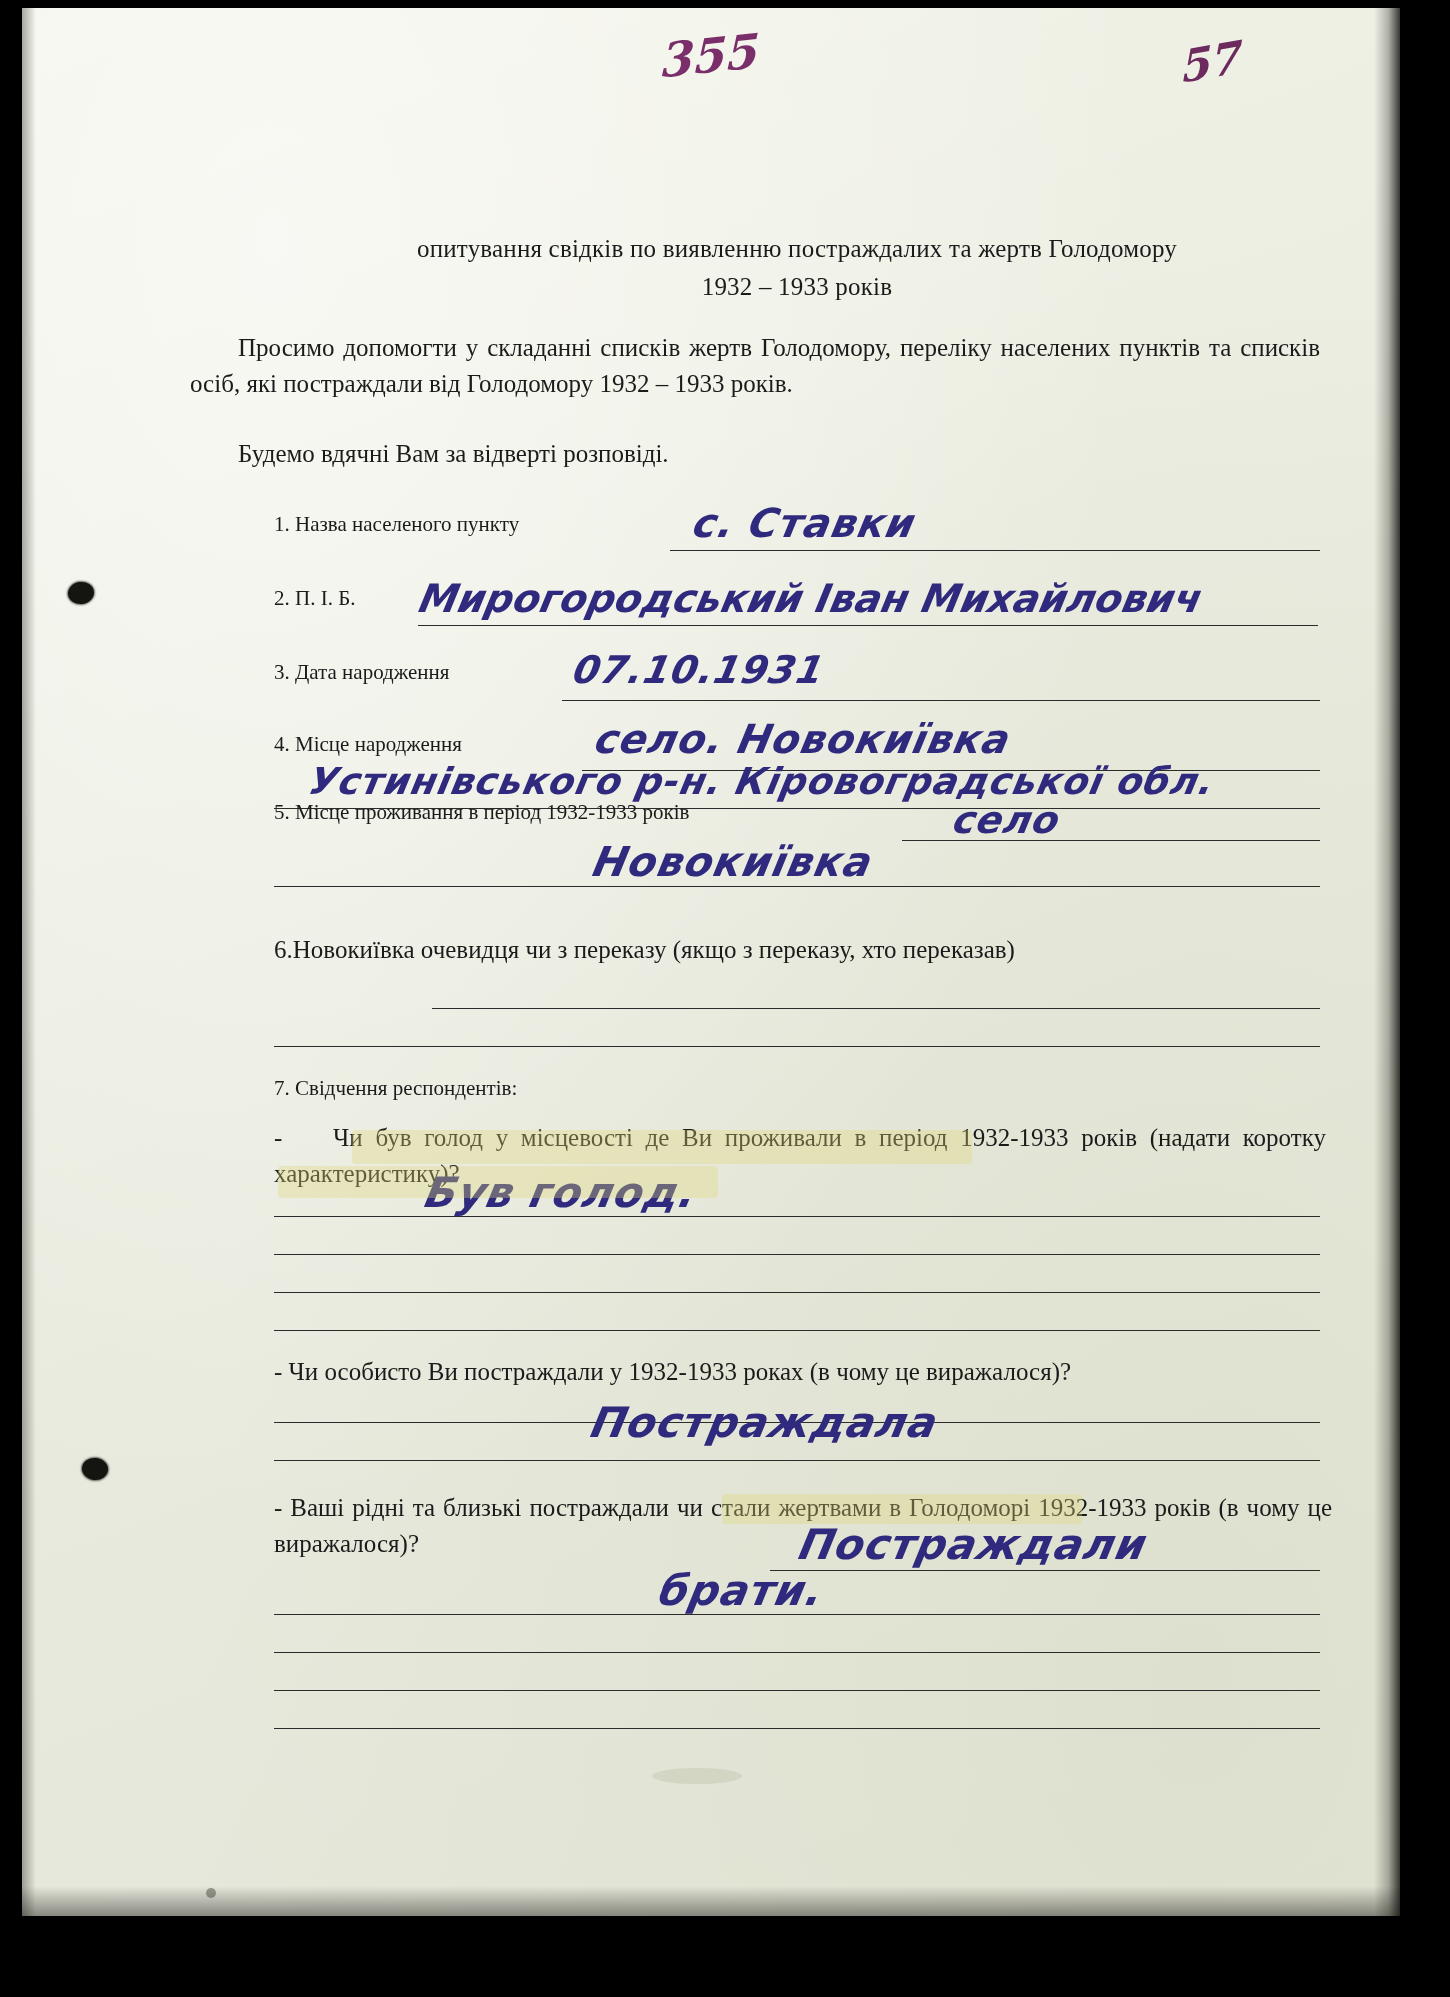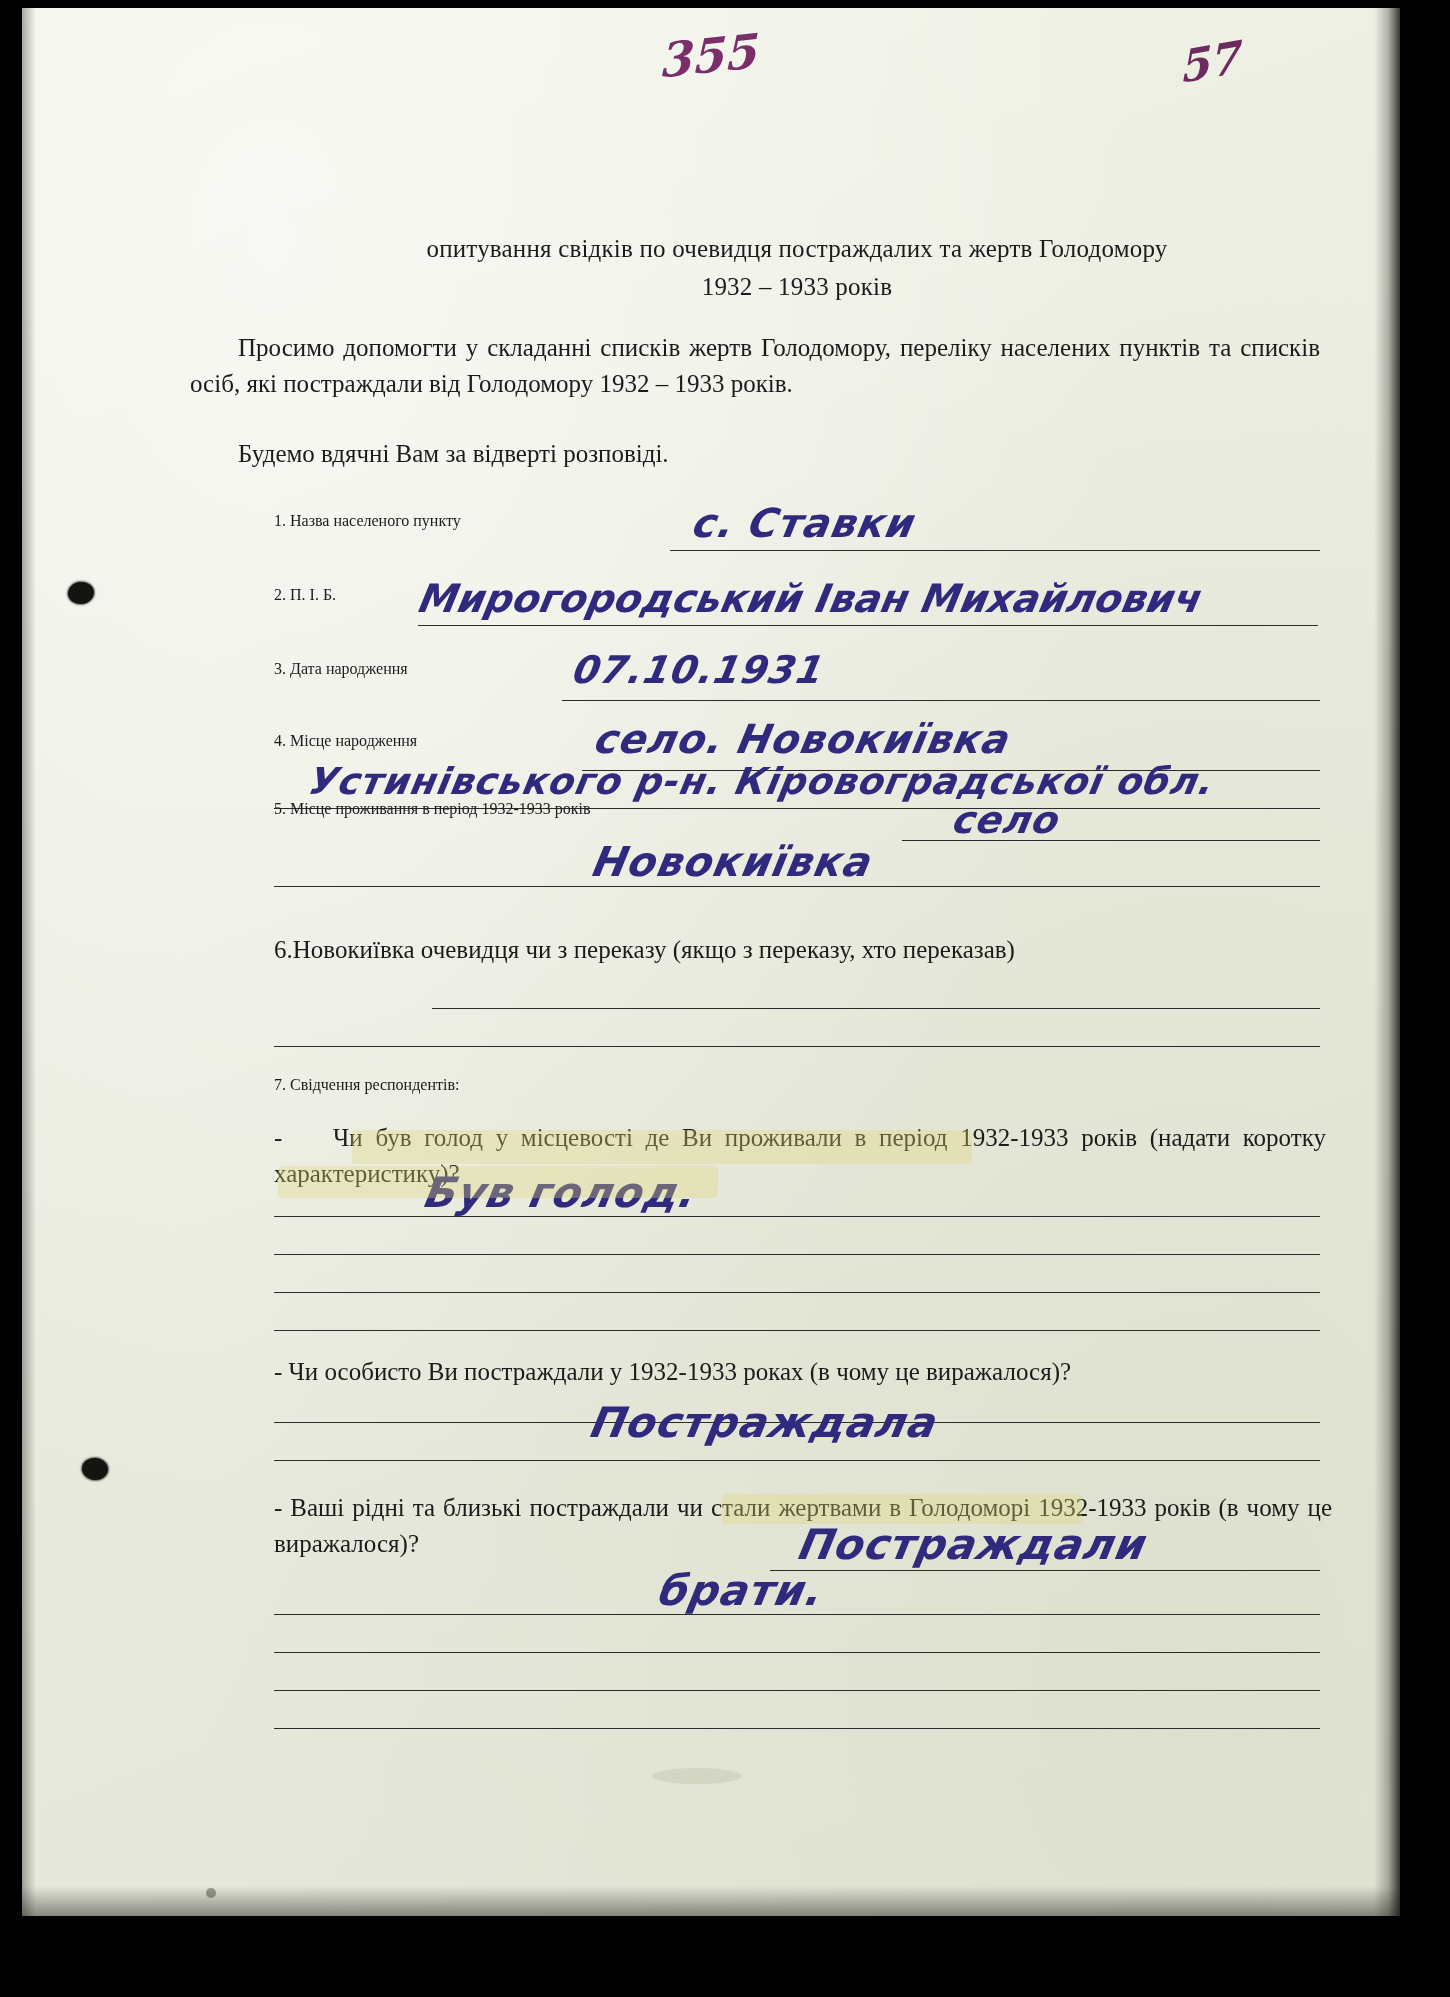--- a/index.html
+++ b/index.html
@@ -143,21 +143,21 @@
   .thanks {
     position: absolute;
     left: 216px;
     top: 432px;
     font-size: 25px;
   }
 
   
   .field {
     position: absolute;
-    font-size: 16px;
+    font-size: 21px;
     white-space: nowrap;
   }
   .rule {
     position: absolute;
     border-bottom: 1.6px solid #2b2b2b;
     height: 0;
   }
   .answer {
     position: absolute;
     font-family: "DejaVu Sans", sans-serif;
@@ -201,21 +201,21 @@
   <div class="sheet">
     <div class="content">
 
       <div class="mark-355">355</div>
       <div class="mark-57">57</div>
 
       <div class="hole h1"></div>
       <div class="hole h2"></div>
 
       <div class="subtitle">
-        <span>опитування свідків по  очевидця постраждалих та  жертв  Голодомору</span><br>
+        <span>опитування свідків по  виявленню постраждалих та  жертв  Голодомору</span><br>
         <span>1932 – 1933 років</span>
       </div>
 
       <div class="intro">
         <span class="indent"></span><span>Просимо  допомогти  у  складанні  списків  жертв    Голодомору,  переліку населених пунктів та списків осіб, які постраждали від Голодомору 1932 – 1933 років.</span>
       </div>
       <div class="thanks">Будемо вдячні Вам за відверті розповіді.</div>
 
       <div class="field" style="left:252px; top:504px;">
         <span>1.</span>

